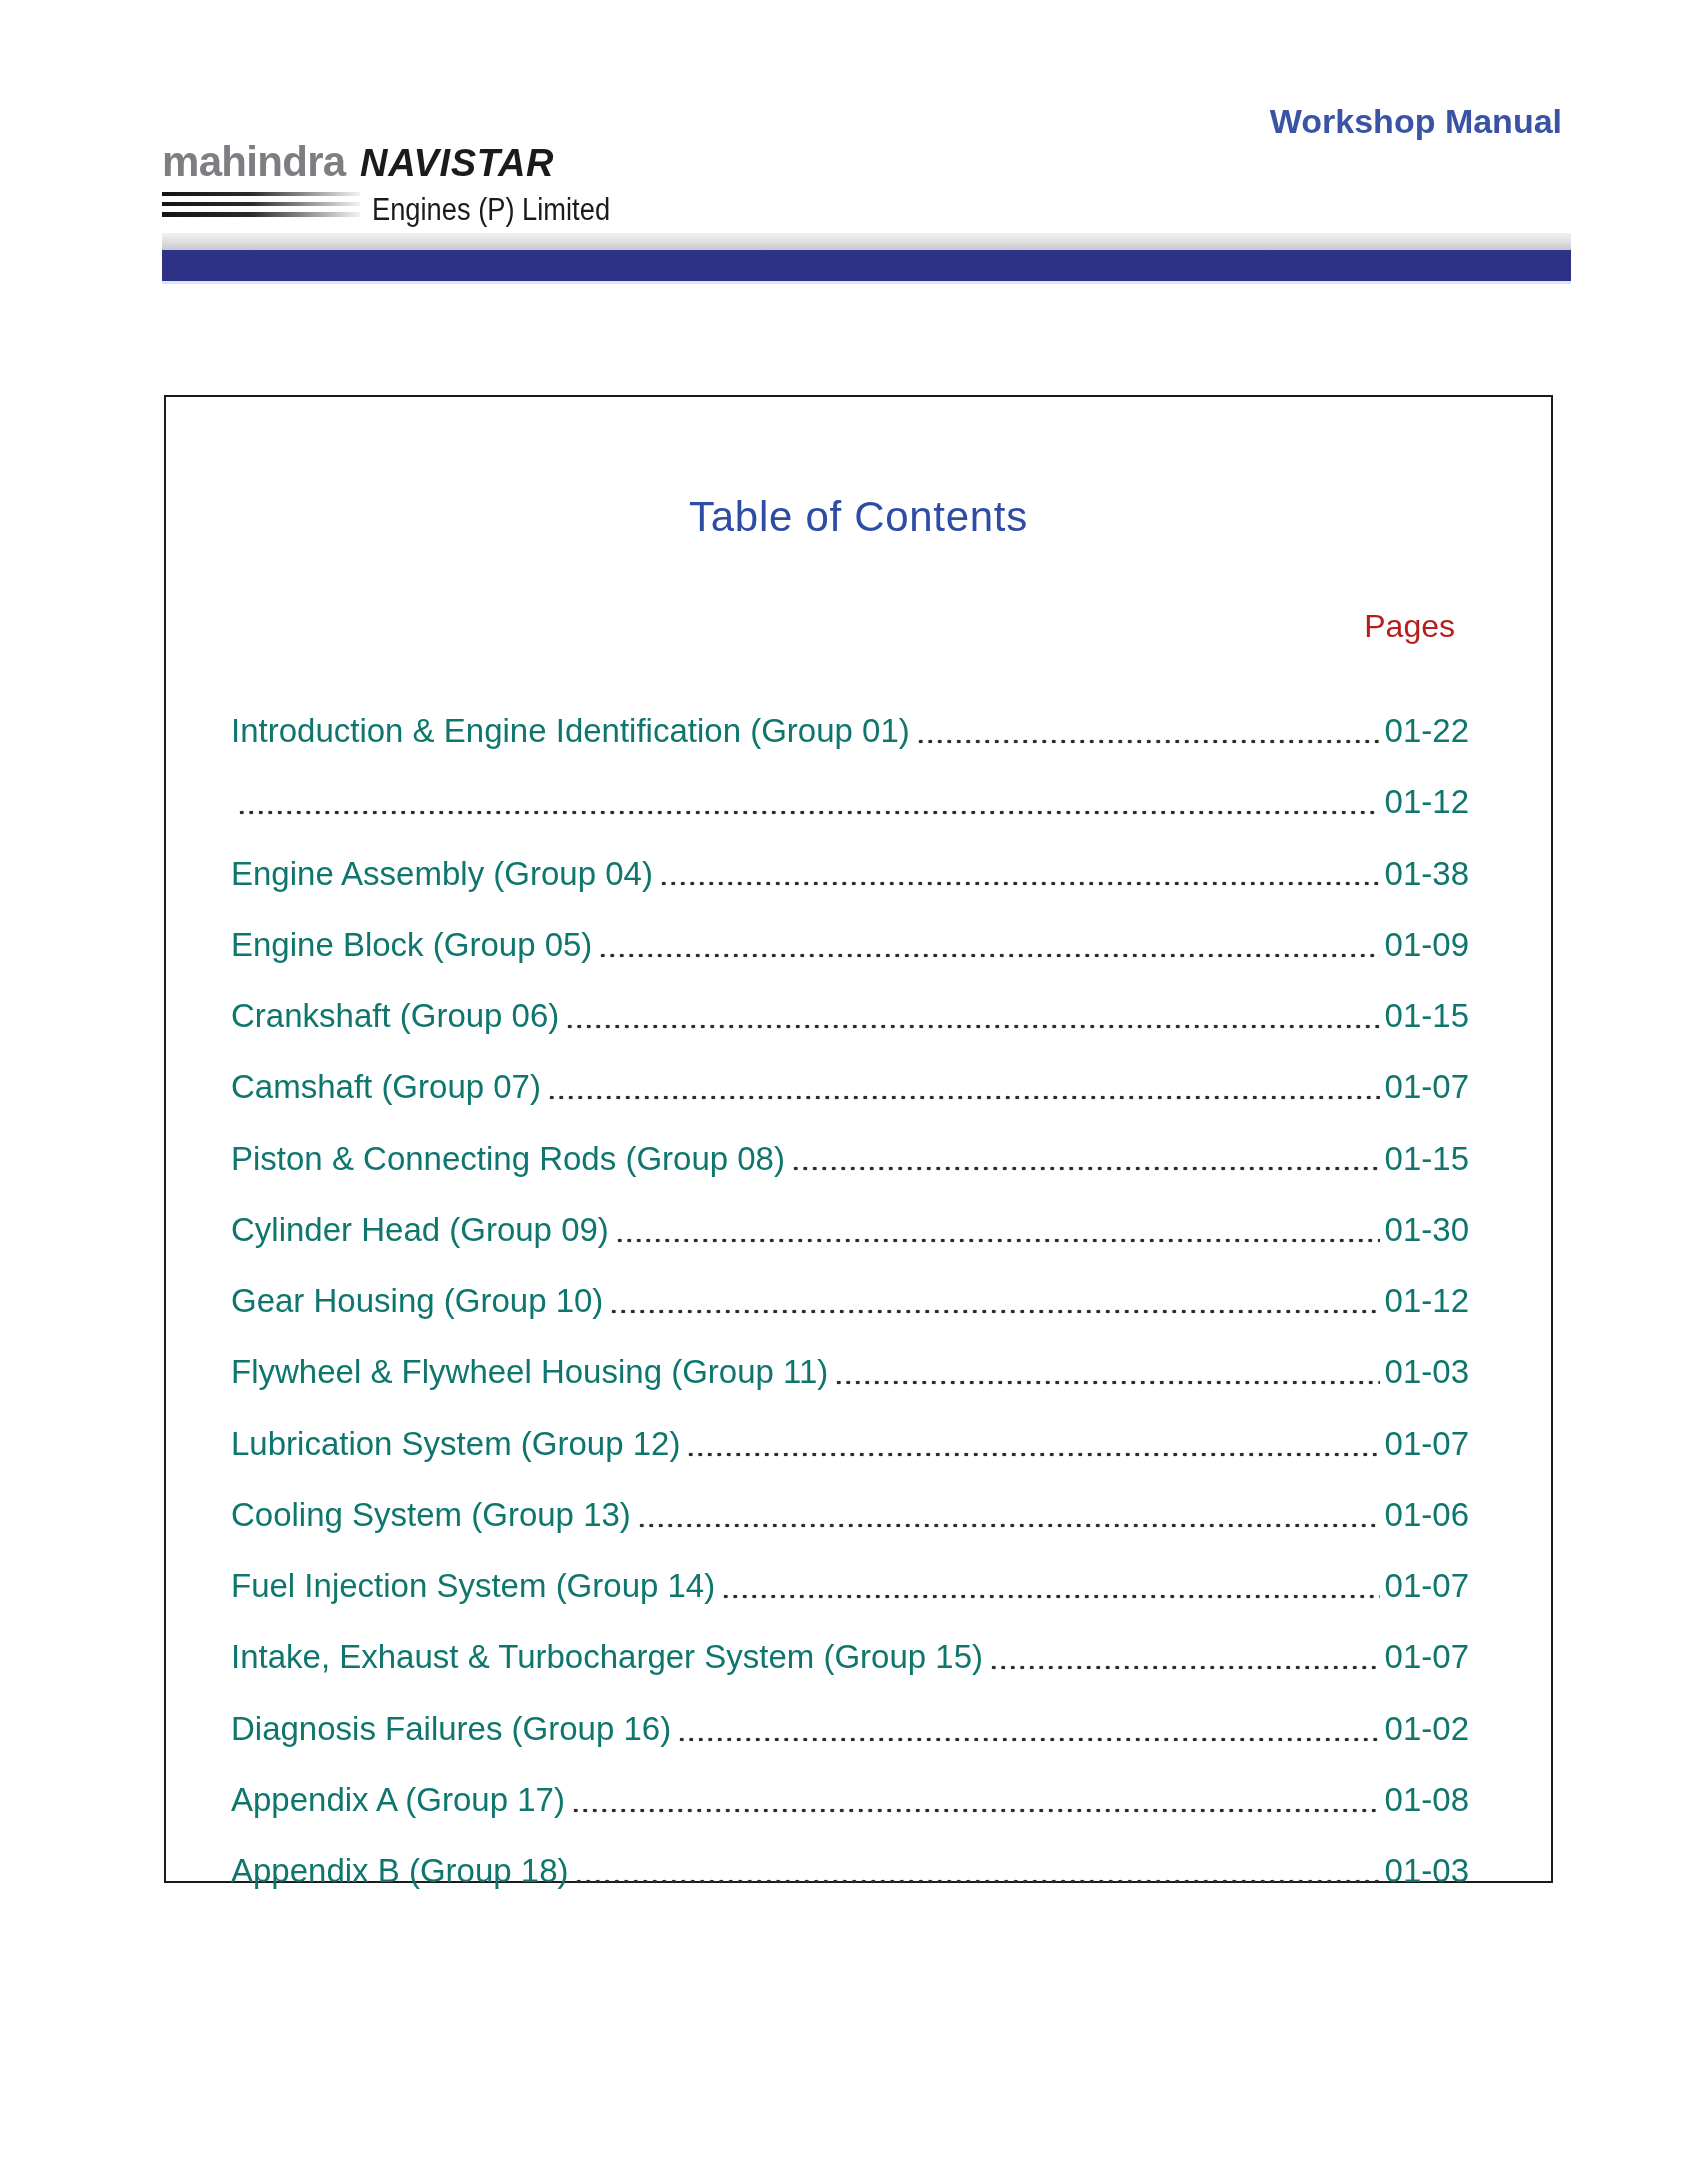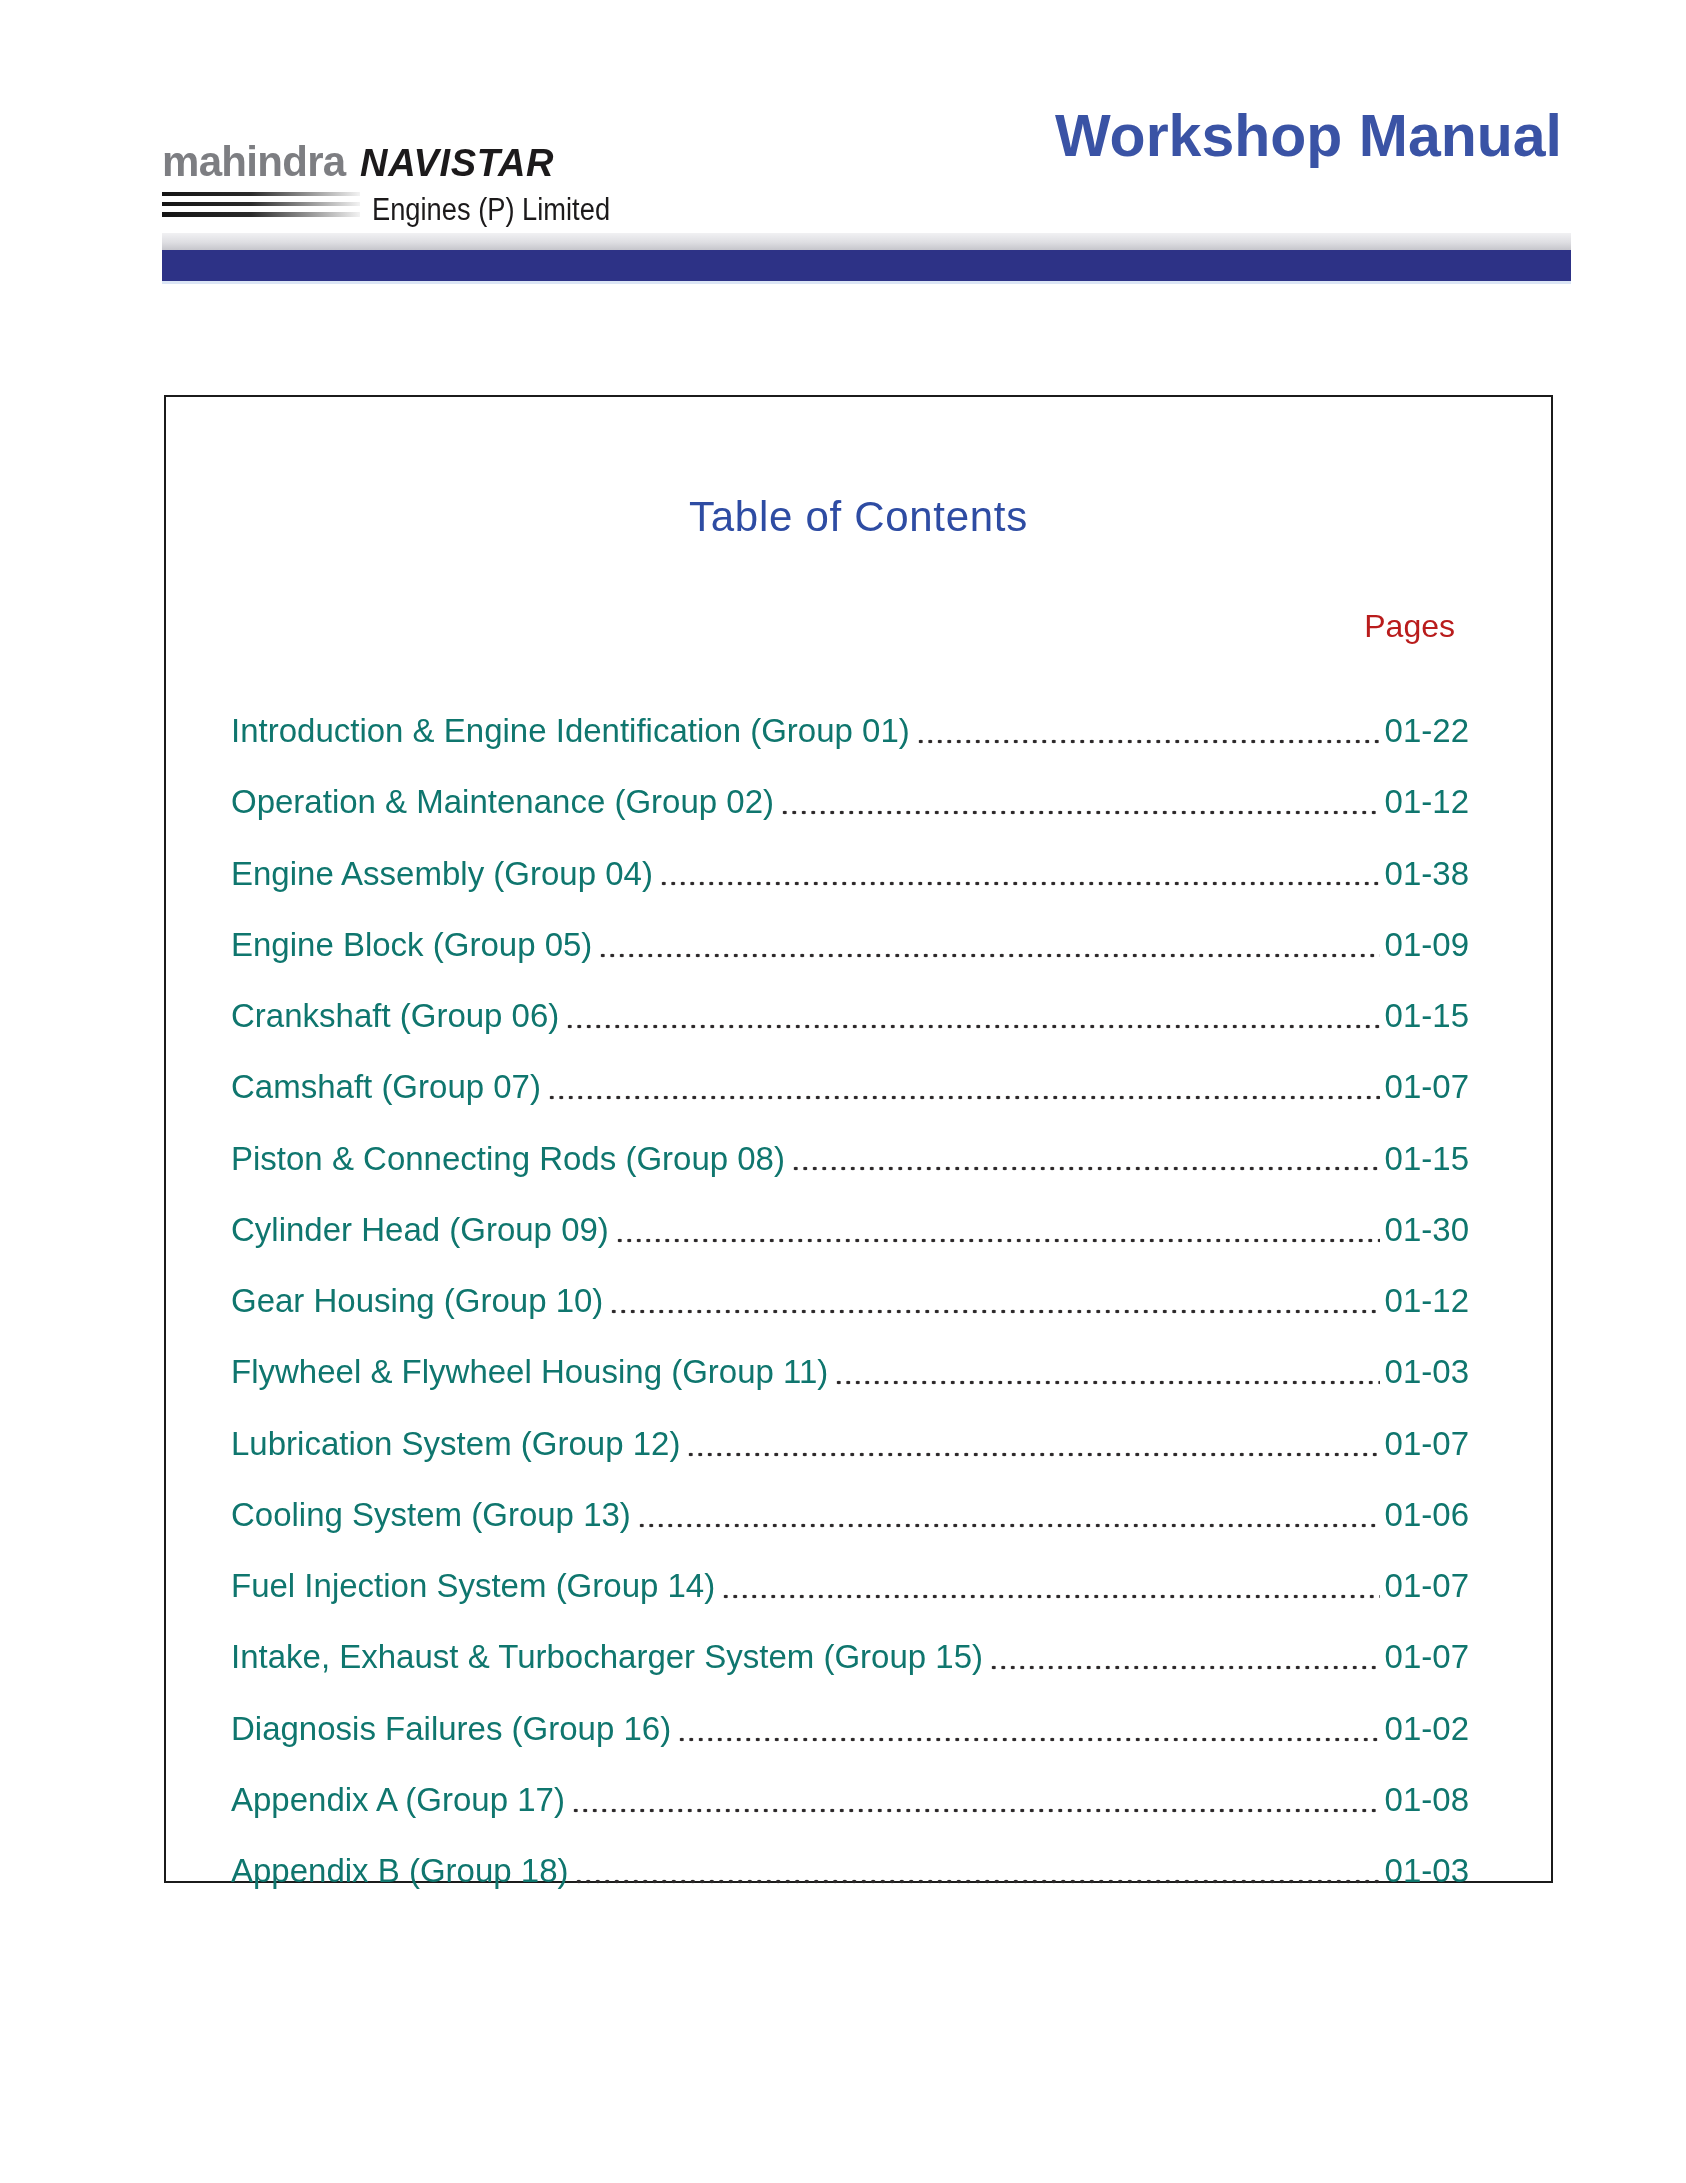--- a/index.html
+++ b/index.html
@@ -32,21 +32,21 @@
     height:4.4px;
     background:linear-gradient(to right, #141414 0%, #2a2a2a 45%, rgba(150,150,150,0.12) 100%);
   }
   .brand-sub {
     font-size:31px; color:#1c1a1b; white-space:nowrap;
     transform:scaleX(0.88); transform-origin:left center;
   }
 
   .doc-title {
     position:absolute; top:102px; right:125px;
-    font-size:59px; font-weight:bold; color:#3a53a5;
+    font-size:34px; font-weight:bold; color:#3a53a5;
     letter-spacing:0px; white-space:nowrap;
   }
 
   
   .bar-gray {
     position:absolute; left:162px; top:233px; width:1409px; height:16.7px;
     background:linear-gradient(to bottom, #f1f1f3 0%, #dedee2 55%, #c6c6cc 100%);
   }
   .bar-blue {
     position:absolute; left:162px; top:250px; width:1409px; height:34px;
@@ -120,21 +120,20 @@
   <div class="toc-title">Table of Contents</div>
   <div class="pages-label">Pages</div>
 
   <div class="toc-list">
     <div class="toc-row">
       <span class="toc-label">Introduction &amp; Engine Identification (Group 01)</span>
       <span class="toc-dots"></span>
       <span class="toc-page">01-22</span>
     </div>
     <div class="toc-row">
-      <span class="toc-label">Operation &amp; Maintenance (Group 02)</span>
       <span class="toc-dots"></span>
       <span class="toc-page">01-12</span>
     </div>
     <div class="toc-row">
       <span class="toc-label">Engine Assembly (Group 04)</span>
       <span class="toc-dots"></span>
       <span class="toc-page">01-38</span>
     </div>
     <div class="toc-row">
       <span class="toc-label">Engine Block (Group 05)</span>

